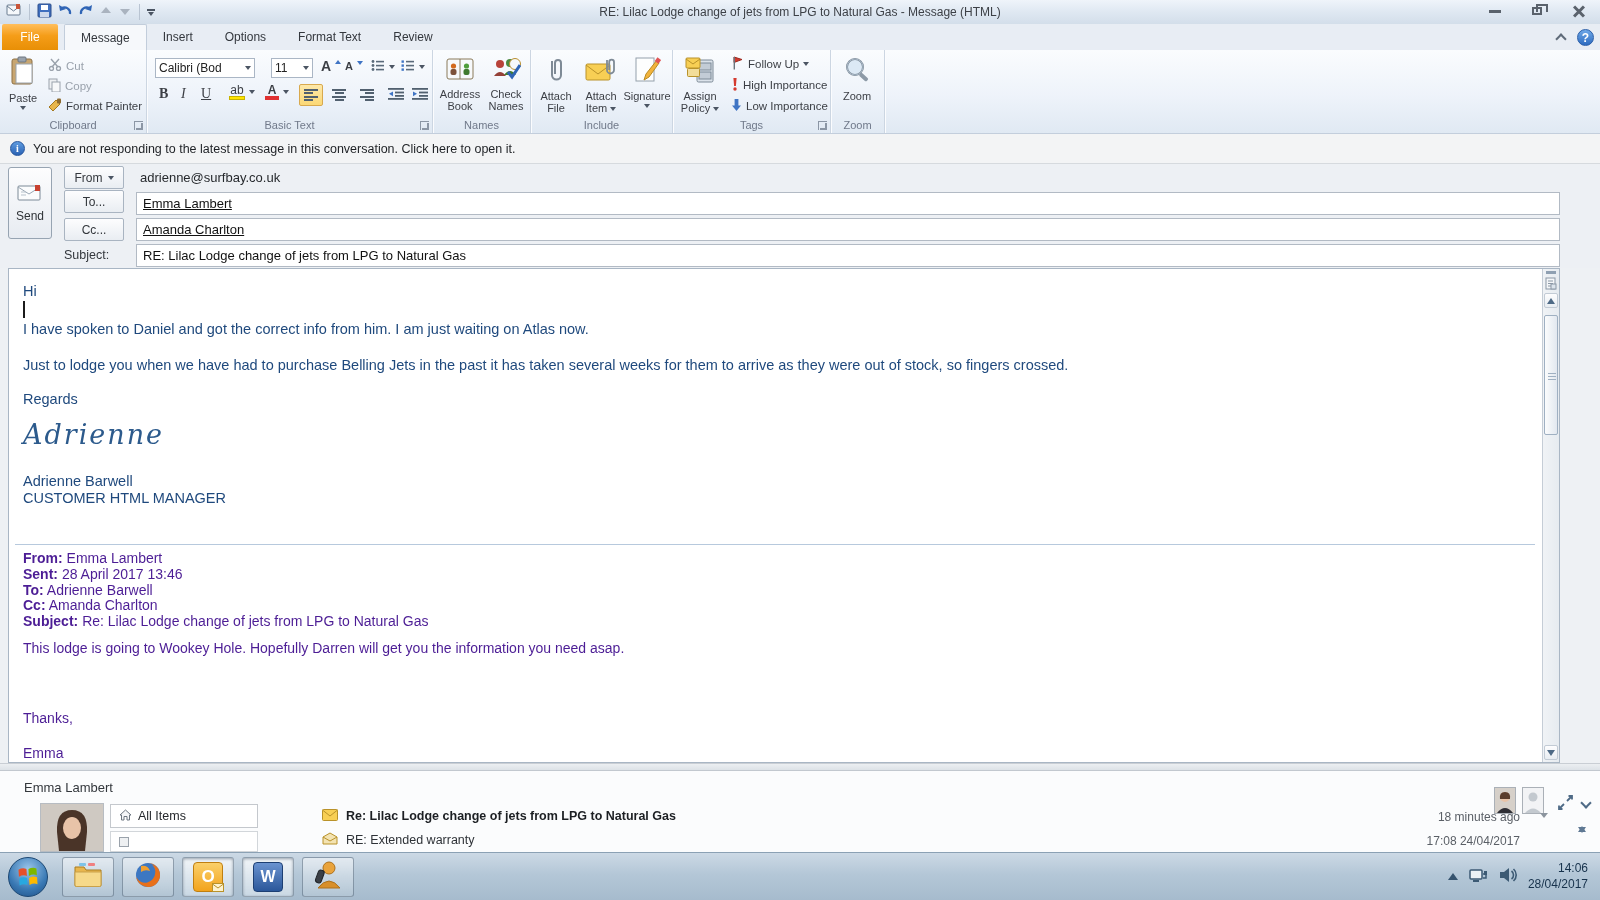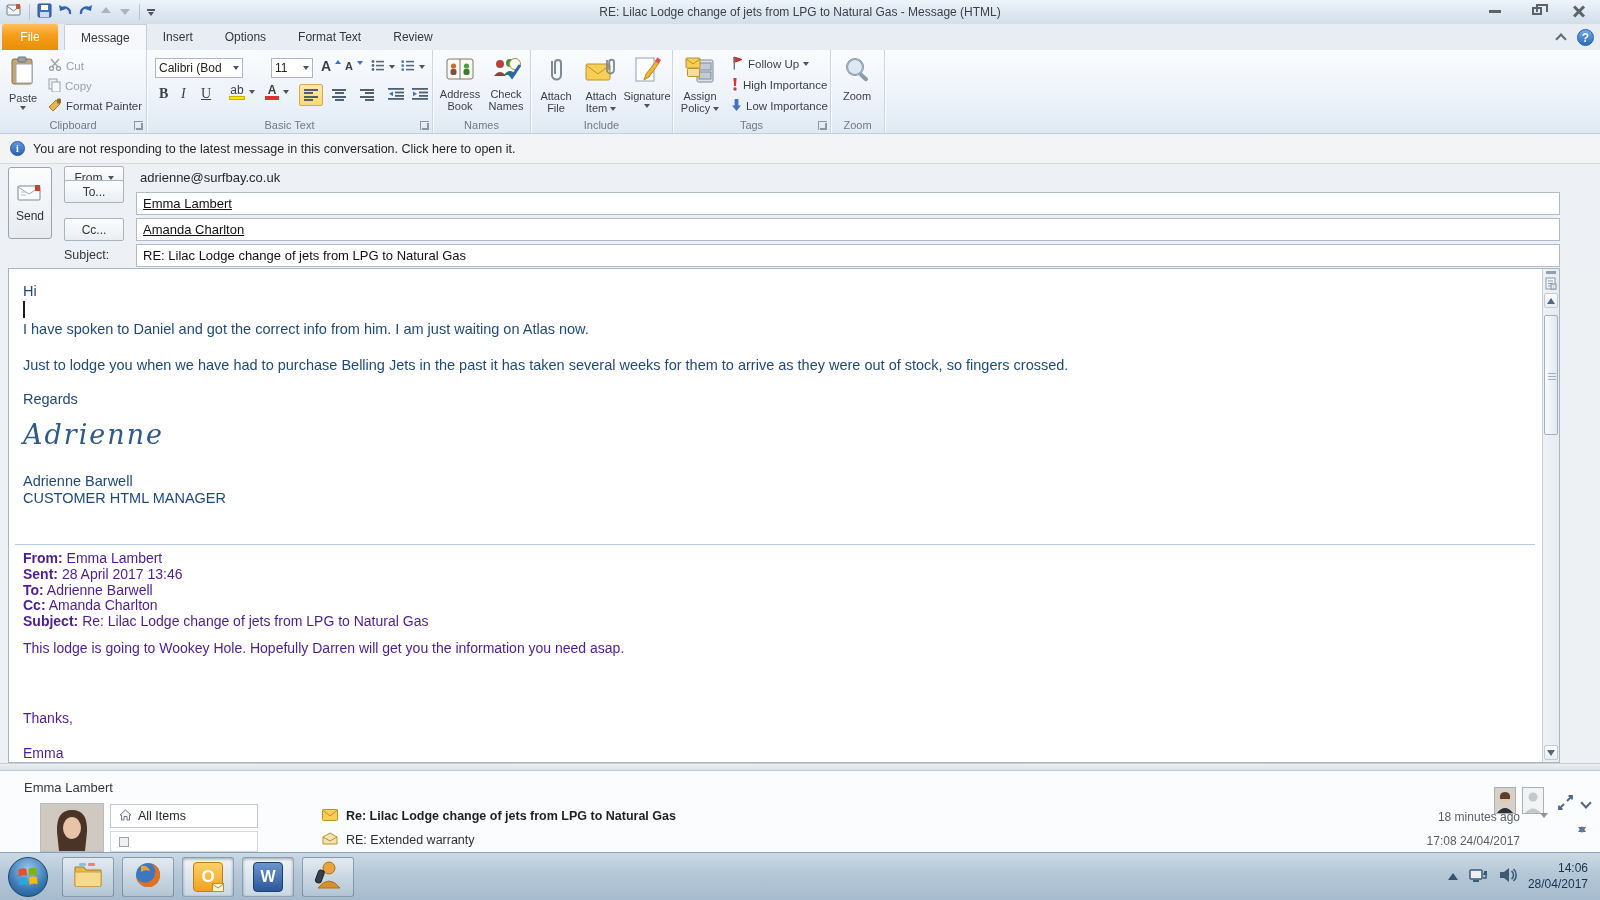--- a/index.html
+++ b/index.html
@@ -236,21 +236,21 @@
             <rect x="9" y="0.5" width="4" height="5" rx="1" fill="#8d6a2f"></rect>
           </svg>
       </span>
       <span>Format Painter</span>
     </div>
     <div class="glabel">Clipboard</div>
     <span class="launcher"></span>
   </div>
 
   <div class="rgroup" style="width:286px;">
-    <div class="combo abs" style="left:8px;top:8px;width:88px;">
+    <div class="combo abs" style="left:8px;top:8px;width:100px;">
       <span>Calibri (Bod</span>
         <span class="tri-down"></span>
     </div>
     <div class="combo abs" style="left:124px;top:8px;width:42px;">
       <span>11</span>
         <span class="tri-down"></span>
     </div>
     <div class="smallbtn abs" style="left:174px;top:8px;font-weight:bold;font-size:14px;">
       <span>A</span>
         <span style="width:0;height:0;border-left:3px solid transparent;border-right:3px solid transparent;border-bottom:4px solid #3f74c4;margin-bottom:8px;"></span>
@@ -516,21 +516,21 @@
     </span>
     <span>Send</span>
   </div>
 
   <div class="fieldbtn" style="top:2px;">
     <span>From</span>
     <span class="tri-down"></span>
   </div>
   <div class="plainval" style="top:6px;">adrienne@surfbay.co.uk</div>
 
-  <div class="fieldbtn" style="top:16px;">
+  <div class="fieldbtn" style="top:26px;">
     <span>To...</span>
   </div>
   <div class="fieldbox" style="top:28px;">
     <span class="recipient">Emma Lambert</span>
   </div>
 
   <div class="fieldbtn" style="top:54px;">
     <span>Cc...</span>
   </div>
   <div class="fieldbox" style="top:54px;">

